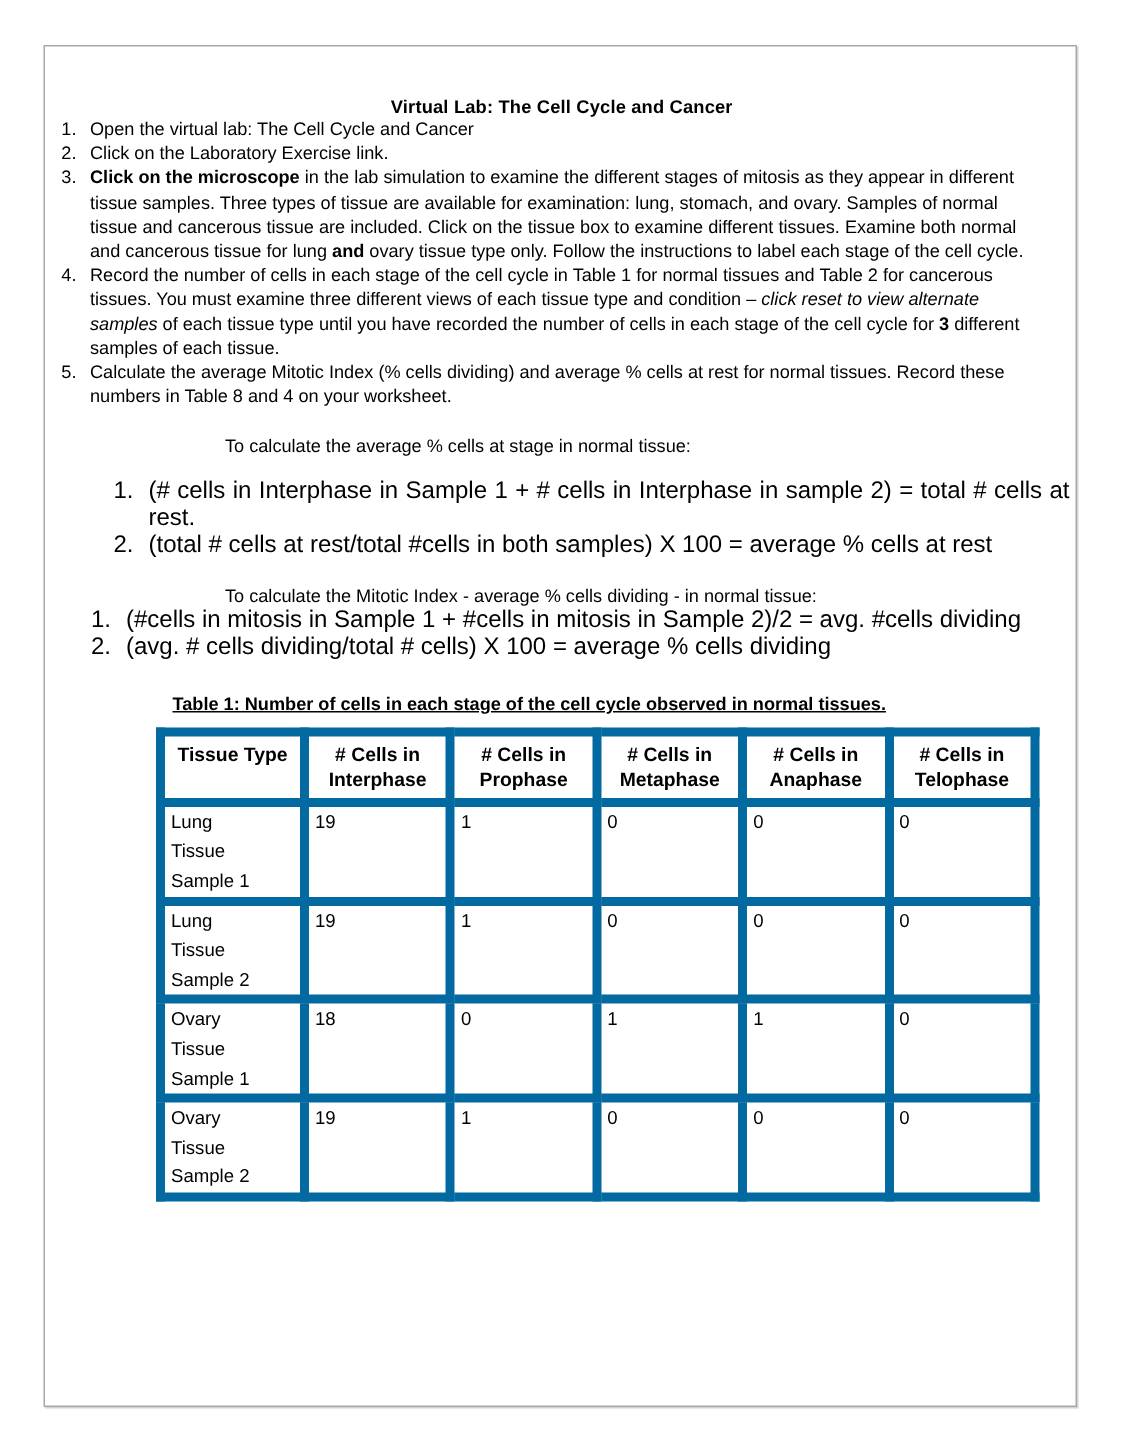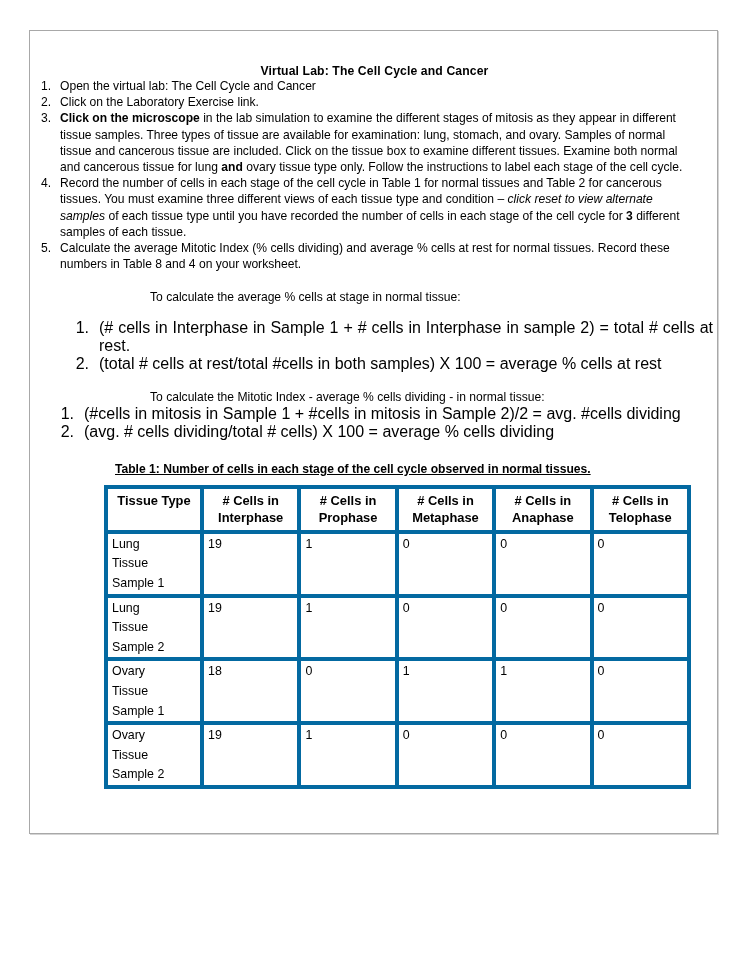--- a/index.html
+++ b/index.html
@@ -13,21 +13,21 @@
     font-family: "Liberation Sans", sans-serif;
     color: #000000;
     overflow: hidden;
   }
 
   #page {
     position: absolute;
     left: 29px;
     top: 30px;
     width: 689px;
-    height: 804px;
+    height: 908px;
     border: 1px solid #a8a8a8;
     box-shadow: 1px 1px 0 #d4d4d4;
     background: #ffffff;
     box-sizing: border-box;
   }
 
   #doc {
     position: absolute;
     left: 0;
     top: 0;
@@ -123,21 +123,21 @@
 
   table.cellcycle {
     border-collapse: collapse;
     margin: 9px 0 0 74px;
     width: 583px;
     table-layout: fixed;
     font-size: 12.4px;
   }
   table.cellcycle th,
   table.cellcycle td {
-    border: 4px solid #0369a1;
+    border: 6px solid #0369a1;
     padding: 0;
     vertical-align: top;
   }
   table.cellcycle th {
     text-align: center;
     font-weight: bold;
     font-size: 12.9px;
     line-height: 17px;
     padding: 3px 2px 4px 2px;
   }

